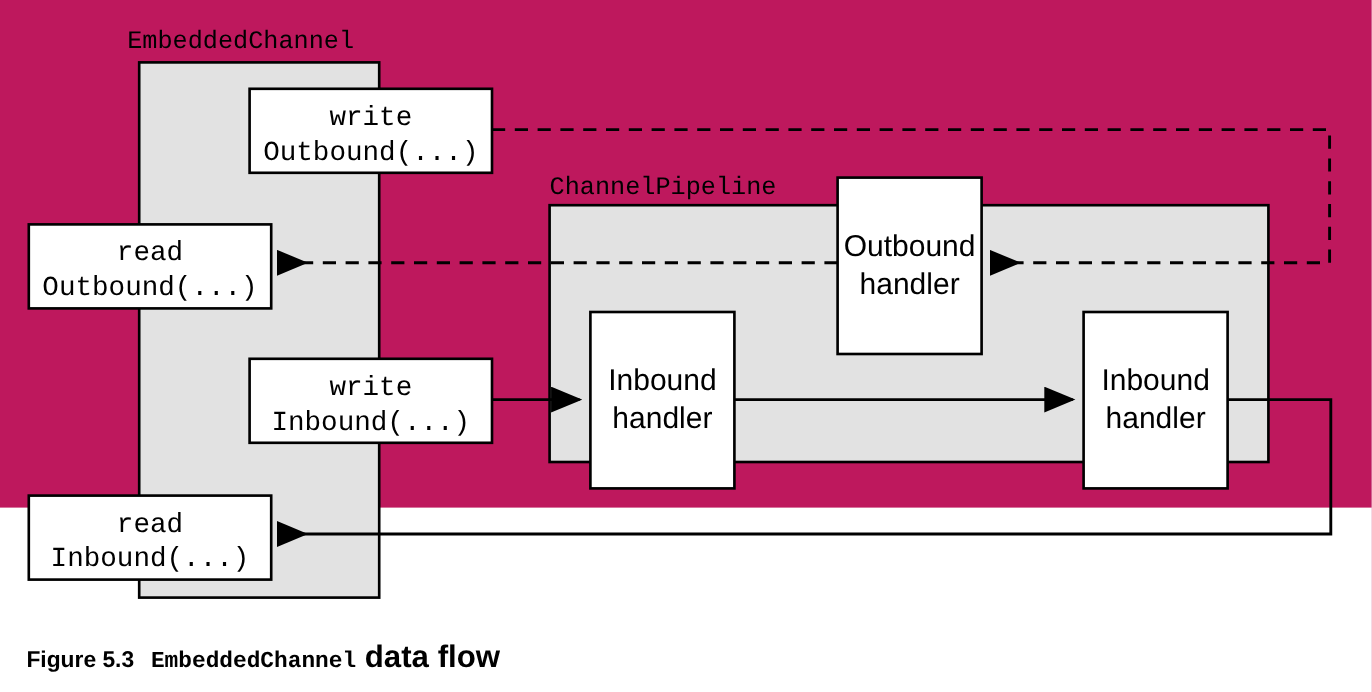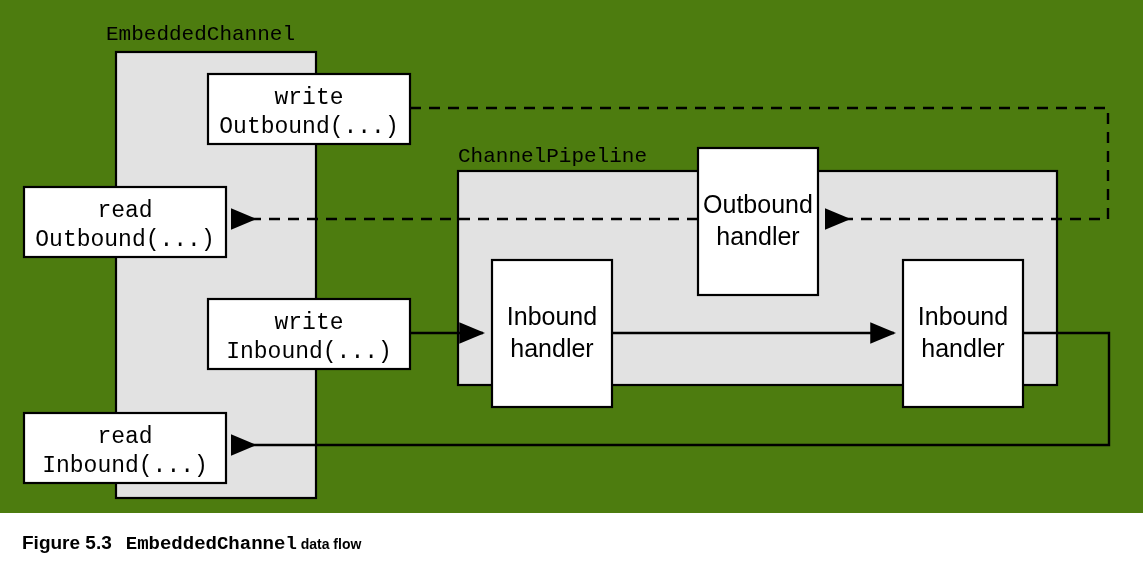--- a/index.html
+++ b/index.html
@@ -9,22 +9,22 @@
   }
   body {
     width: 1143px;
     height: 577px;
     font-family: "Liberation Sans", sans-serif;
     overflow: hidden;
   }
   #figure-root {
     position: relative;
     width: 1143px;
-    height: 513px;
-    background: #4d7c0f;
+    height: 423px;
+    background: #be185d;
   }
   svg#diagram {
     position: absolute;
     left: 0;
     top: 0;
     width: 1143px;
     height: 577px;
     display: block;
   }
   .mono-label {
@@ -81,21 +81,21 @@
   }
   .caption-mono {
     font-family: "Liberation Mono", "DejaVu Sans Mono", monospace;
     font-weight: bold;
     font-size: 19px;
     color: #000000;
   }
   .caption-tail {
     font-family: "Liberation Sans", sans-serif;
     font-weight: bold;
-    font-size: 14px;
+    font-size: 26px;
     color: #000000;
     text-align: center;
   }
 </style>
 </head>
 <body>
 
 <div id="figure-root">
 
   <svg id="diagram" viewBox="0 0 1143 577">

